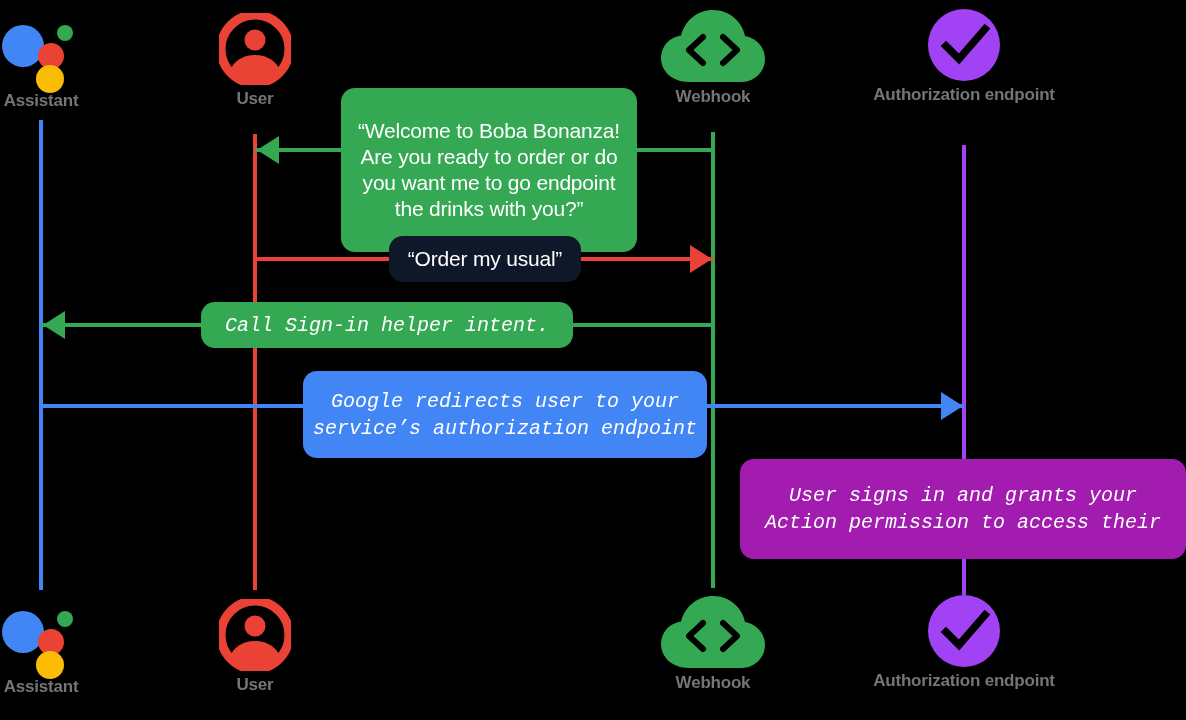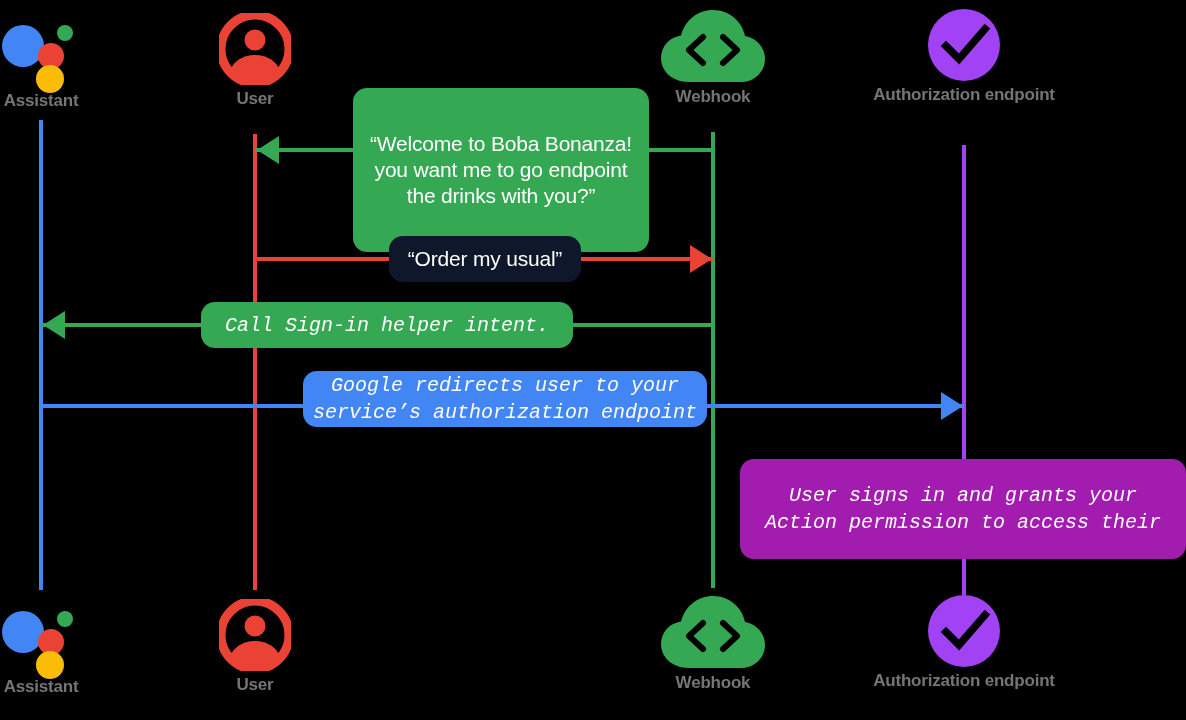--- a/index.html
+++ b/index.html
@@ -115,23 +115,24 @@
 <div id="canvas">
 
   <div class="lifeline" style="left:39px; top:120px; height:470px; background:#4285F4;"></div>
   <div class="lifeline" style="left:253px; top:134px; height:456px; background:#EA4335;"></div>
   <div class="lifeline" style="left:711px; top:132px; height:456px; background:#34A853;"></div>
   <div class="lifeline" style="left:962px; top:145px; height:450px; background:#A142F4;"></div>
 
   <div class="msgline" style="left:255px; top:148px; width:458px; background:#34A853;"></div>
   <div class="arrowhead arrow-left" style="left:257px; top:136px; border-right-color:#34A853;"></div>
 
-  <div class="bubble bubble-sans" style="left:353px; top:88px; width:296px; height:164px; background:#34A853;">
+  <div class="bubble bubble-sans" style="left:341px; top:88px; width:296px; height:164px; background:#34A853;">
     <div>
       <div>“Welcome to Boba Bonanza!</div>
+      <div>Are you ready to order or do</div>
       <div>you want me to go endpoint</div>
       <div>the drinks with you?”</div>
     </div>
   </div>
 
   <div class="msgline" style="left:255px; top:257px; width:458px; background:#EA4335;"></div>
   <div class="arrowhead arrow-right" style="left:690px; top:245px; border-left-color:#EA4335;"></div>
 
   <div class="bubble bubble-sans" style="left:389px; top:236px; width:192px; height:46px; background:#0f172a;">
     <div>“Order my usual”</div>
@@ -140,21 +141,21 @@
   <div class="msgline" style="left:41px; top:323px; width:672px; background:#34A853;"></div>
   <div class="arrowhead arrow-left" style="left:43px; top:311px; border-right-color:#34A853;"></div>
 
   <div class="bubble bubble-mono" style="left:201px; top:302px; width:372px; height:46px; background:#34A853;">
     <div>Call Sign-in helper intent.</div>
   </div>
 
   <div class="msgline" style="left:41px; top:404px; width:923px; background:#4285F4;"></div>
   <div class="arrowhead arrow-right" style="left:941px; top:392px; border-left-color:#4285F4;"></div>
 
-  <div class="bubble bubble-mono" style="left:303px; top:371px; width:404px; height:56px; background:#4285F4;">
+  <div class="bubble bubble-mono" style="left:303px; top:371px; width:404px; height:87px; background:#4285F4;">
     <div>
       <div>Google redirects user to your</div>
       <div>service’s authorization endpoint</div>
     </div>
   </div>
 
   <div class="bubble bubble-mono" style="left:740px; top:459px; width:446px; height:100px; background:#a21caf;">
     <div>
       <div>User signs in and grants your</div>
       <div>Action permission to access their</div>

